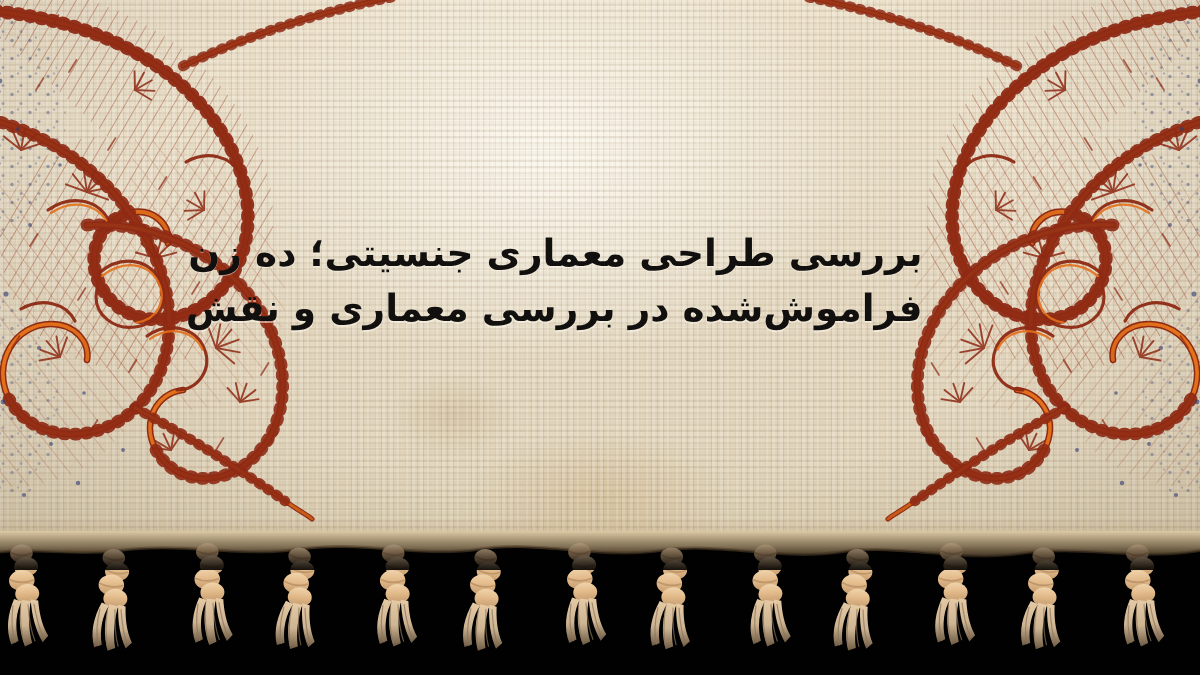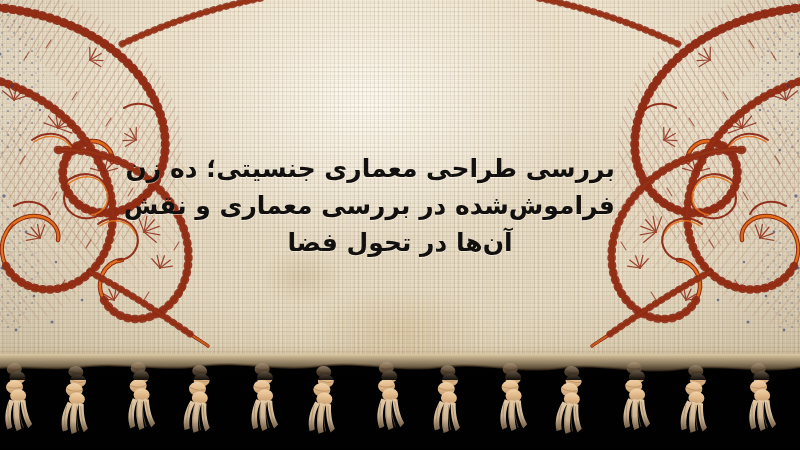--- a/index.html
+++ b/index.html
@@ -447,21 +447,20 @@
               <circle cx="2" cy="20" r="1.4"></circle>
           </g>
         </g>
       </svg>
     </div>
   </div>
 
   <div id="title-block">
     <span class="line">بررسی طراحی معماری جنسیتی؛ ده زن</span>
     <span class="line">فراموش‌شده در بررسی معماری و نقش</span>
-    <span class="line">آن‌ها در تحول فضا</span>
   </div>
 
   <div id="fringe-band">
     <svg viewBox="0 0 800 95" xmlns="http://www.w3.org/2000/svg" preserveAspectRatio="none">
       <defs>
         <linearGradient id="cordG" x1="0" y1="0" x2="0" y2="1">
           <stop offset="0%" stop-color="#f0d3ab"></stop>
           <stop offset="45%" stop-color="#e3bb8b"></stop>
           <stop offset="100%" stop-color="#c49a6c"></stop>
         </linearGradient>

